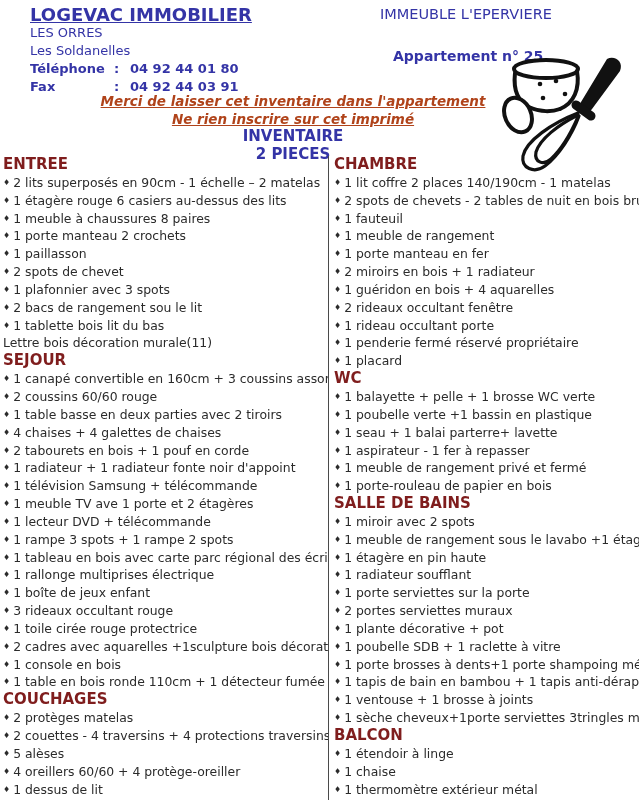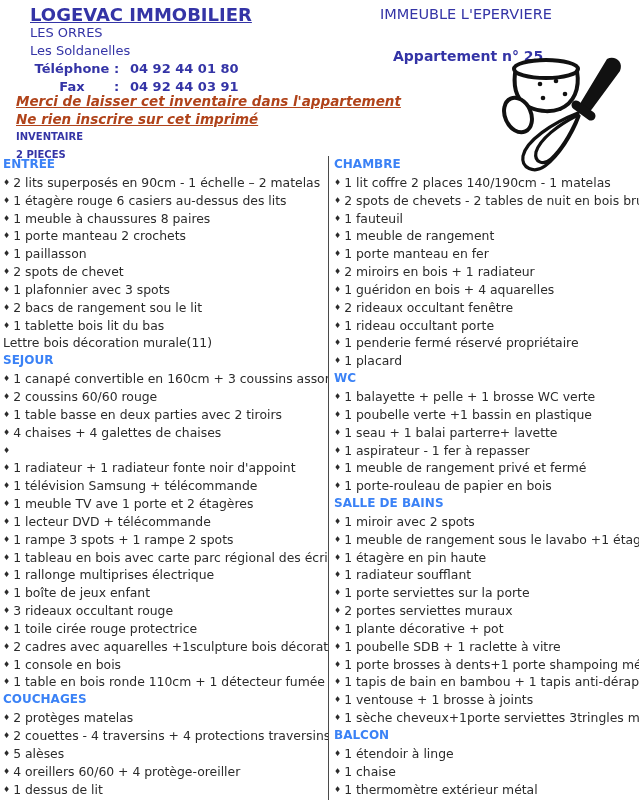--- a/index.html
+++ b/index.html
@@ -6,37 +6,37 @@
   body{
     width:639px;height:800px;position:relative;overflow:hidden;
     font-family:"DejaVu Sans","Liberation Sans",sans-serif;
     color:#2b2b2b;
   }
   
   .header-left{position:absolute;left:30px;top:5px;color:#3434a6;}
   .company{font-size:18px;font-weight:bold;text-decoration:underline;line-height:19px;}
   .addr{font-size:13px;line-height:18px;}
   .contact-row{display:flex;font-weight:bold;font-size:13px;line-height:18px;}
-  .contact-label{width:84px;text-align:center;}
+  .contact-label{width:84px;}
   .contact-colon{width:16px;text-align:left;}
   .building{position:absolute;left:380px;top:6px;color:#3434a6;font-size:14.5px;font-weight:normal;}
   .apartment{position:absolute;left:393px;top:48px;color:#3434a6;font-size:14px;font-weight:bold;}
   
-  .notices{position:absolute;left:16px;top:93px;width:582px;}
+  .notices{position:absolute;left:2px;top:93px;width:582px;text-align:center;}
   .notice{color:#b0431a;font-weight:bold;font-style:italic;text-decoration:underline;
           font-size:13.5px;line-height:17.5px;}
-  .doc-title{color:#3434a6;font-weight:bold;font-size:10px;line-height:17.5px;}
+  .doc-title{color:#3434a6;font-weight:bold;font-size:15px;line-height:17.5px;}
   
   .sketch{position:absolute;left:494px;top:53px;width:148px;height:124px;}
   
   .columns{position:absolute;left:0;top:156px;width:639px;height:644px;display:flex;}
   .col{box-sizing:border-box;}
   .col-left{width:329px;border-right:1.5px solid #4a4a4a;padding-left:3px;overflow:hidden;}
   .col-right{flex:1;padding-left:5px;overflow:hidden;}
-  .section-heading{color:#3b82f6;font-weight:bold;font-size:12px;
+  .section-heading{color:#7f1d1d;font-weight:bold;font-size:15px;
                    height:17.85px;line-height:17.85px;white-space:nowrap;}
   .item{display:flex;align-items:center;height:17.85px;line-height:17.85px;
         font-size:12.4px;color:#2b2b2b;white-space:nowrap;}
   .bullet{font-size:8px;margin-right:3px;flex:0 0 auto;color:#2b2b2b;}
 </style>
 </head>
 <body>
 
 <div>
 
@@ -142,20 +142,21 @@
         <div class="item">
           <span class="bullet">♦</span>
           <span>1 table basse en deux parties avec 2 tiroirs</span>
         </div>
         <div class="item">
           <span class="bullet">♦</span>
           <span>4 chaises + 4 galettes de chaises</span>
         </div>
         <div class="item">
           <span class="bullet">♦</span>
+          <span>2 tabourets en bois  + 1 pouf en corde</span>
         </div>
         <div class="item">
           <span class="bullet">♦</span>
           <span>1 radiateur + 1 radiateur fonte noir d'appoint</span>
         </div>
         <div class="item">
           <span class="bullet">♦</span>
           <span>1 télévision Samsung + télécommande</span>
         </div>
         <div class="item">

